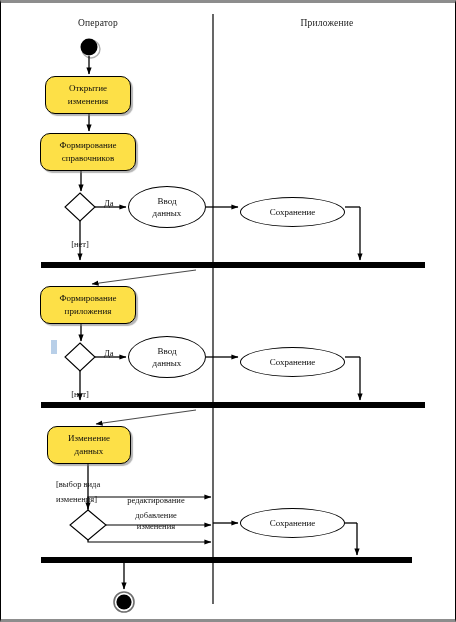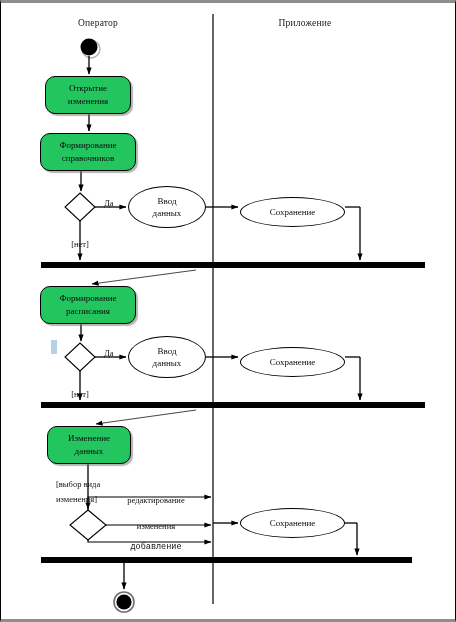--- a/index.html
+++ b/index.html
@@ -44,21 +44,21 @@
     white-space: nowrap;
     text-align: center;
     transform: translateX(-50%);
   }
   
   .activity {
     position: absolute;
     box-sizing: border-box;
     border: 1px solid #000000;
     border-radius: 10px;
-    background: #22c55e;
+    background: #fde047;
     box-shadow: 2px 2px 1px rgba(120,120,120,0.55);
     display: flex;
     flex-direction: column;
     align-items: center;
     justify-content: center;
     font-size: 9px;
     line-height: 13px;
     color: #0d0d0d;
     text-align: center;
   }
@@ -164,35 +164,35 @@
 
     <rect x="41" y="557" width="371" height="6" fill="#000000"></rect>
 
     <line x1="124" y1="563" x2="124" y2="589" stroke="#000000" stroke-width="1.3" marker-end="url(#arrow)"></line>
 
     <circle cx="124" cy="602" r="10" fill="#ffffff" stroke="#6f6f6f" stroke-width="1.6"></circle>
     <circle cx="124" cy="602" r="7.6" fill="#000000"></circle>
   </svg>
 
   <div class="lane-title" style="left:86px; top:18px;margin-left:12px;">Оператор</div>
-  <div class="lane-title" style="left:305px; top:18px;font-family:Liberation Serif, serif;">Приложение</div>
+  <div class="lane-title" style="left:327px; top:18px;font-family:Liberation Serif, serif;">Приложение</div>
 
   <div class="activity" style="left:45px; top:76px; width:86px; height:38px;">
     <span>Открытие</span>
     <span>изменения</span>
   </div>
 
   <div class="activity" style="left:40px; top:133px; width:96px; height:38px;">
     <span>Формирование</span>
     <span>справочников</span>
   </div>
 
   <div class="activity" style="left:40px; top:286px; width:96px; height:38px;">
     <span>Формирование</span>
-    <span>расписания</span>
+    <span>приложения</span>
   </div>
 
   <div class="activity" style="left:47px; top:426px; width:84px; height:38px;">
     <span>Изменение</span>
     <span>данных</span>
   </div>
 
   <div class="ellipse" style="left:128px; top:186px; width:78px; height:42px;">
     <span>Ввод</span>
     <span>данных</span>
@@ -219,18 +219,18 @@
   <div class="edge-label center" style="left:80px; top:231px;">[нет]</div>
 
   <div class="edge-label" style="left:104px; top:340px;">Да</div>
   <div class="edge-label center" style="left:80px; top:381px;">[нет]</div>
 
   <div class="edge-label" style="left:56px; top:471px;">[выбор вида</div>
   <div class="edge-label" style="left:56px; top:486px;">изменения]</div>
 
   <div class="edge-label center" style="left:156px; top:487px;">редактирование</div>
   <div class="edge-label center" style="left:156px; top:513px;">изменения</div>
-  <div class="edge-label center" style="left:156px; top:534px;font-family:Liberation Mono, monospace;">добавление</div>
+  <div class="edge-label center" style="left:156px; top:502px;">добавление</div>
 
   <div class="artifact" style="left:51px; top:340px; width:6px; height:14px;"></div>
 
   <div class="frame"></div>
 </div>
 
 </body></html>

